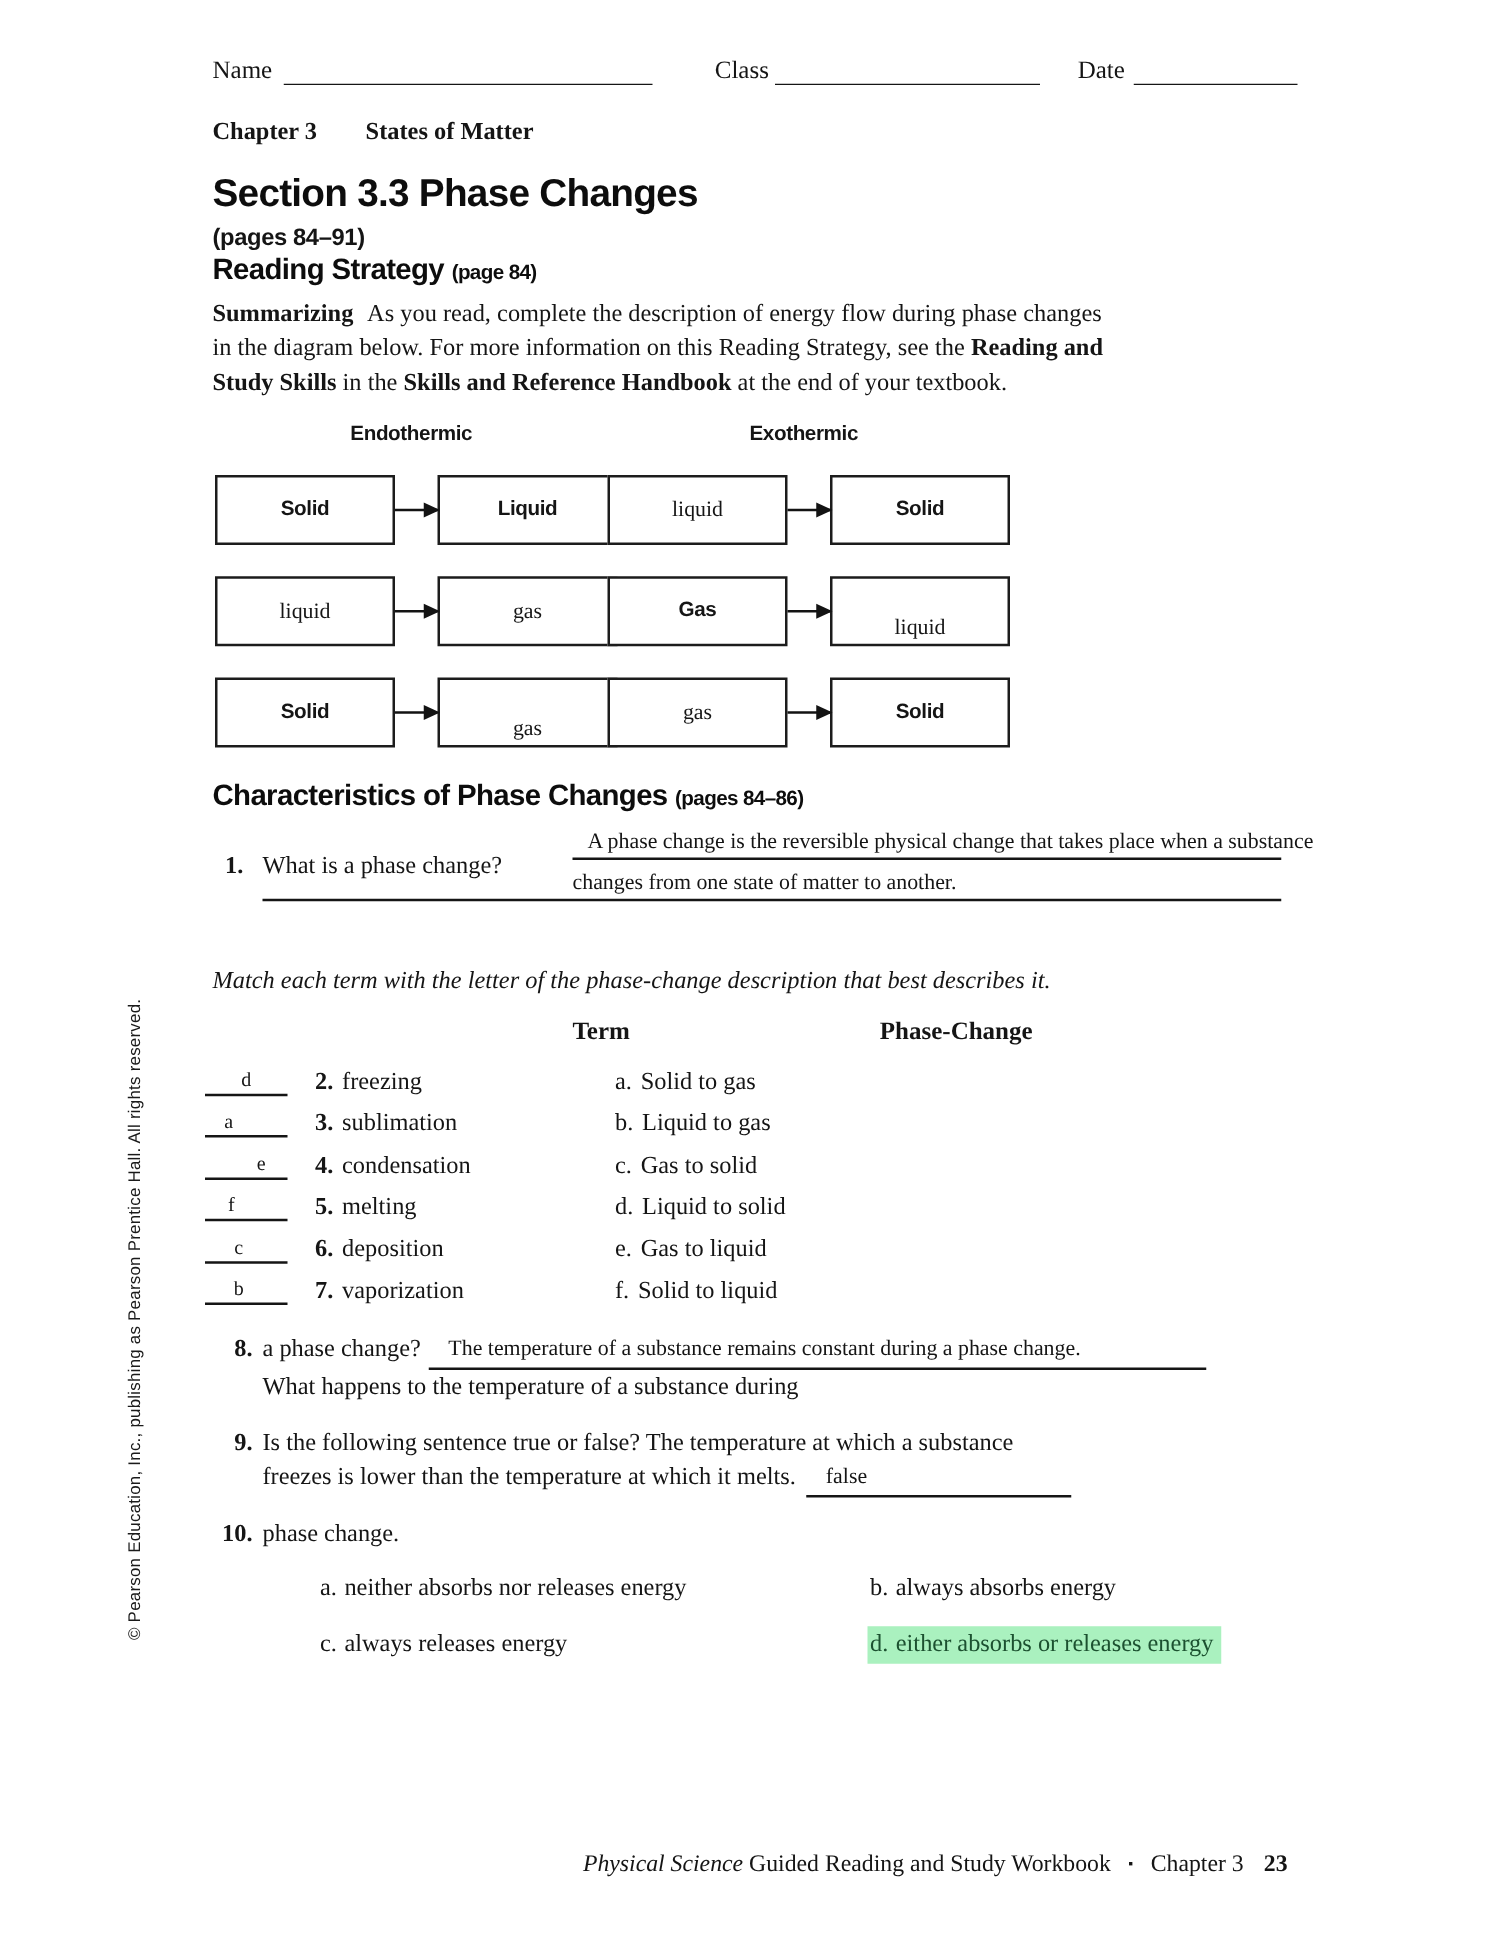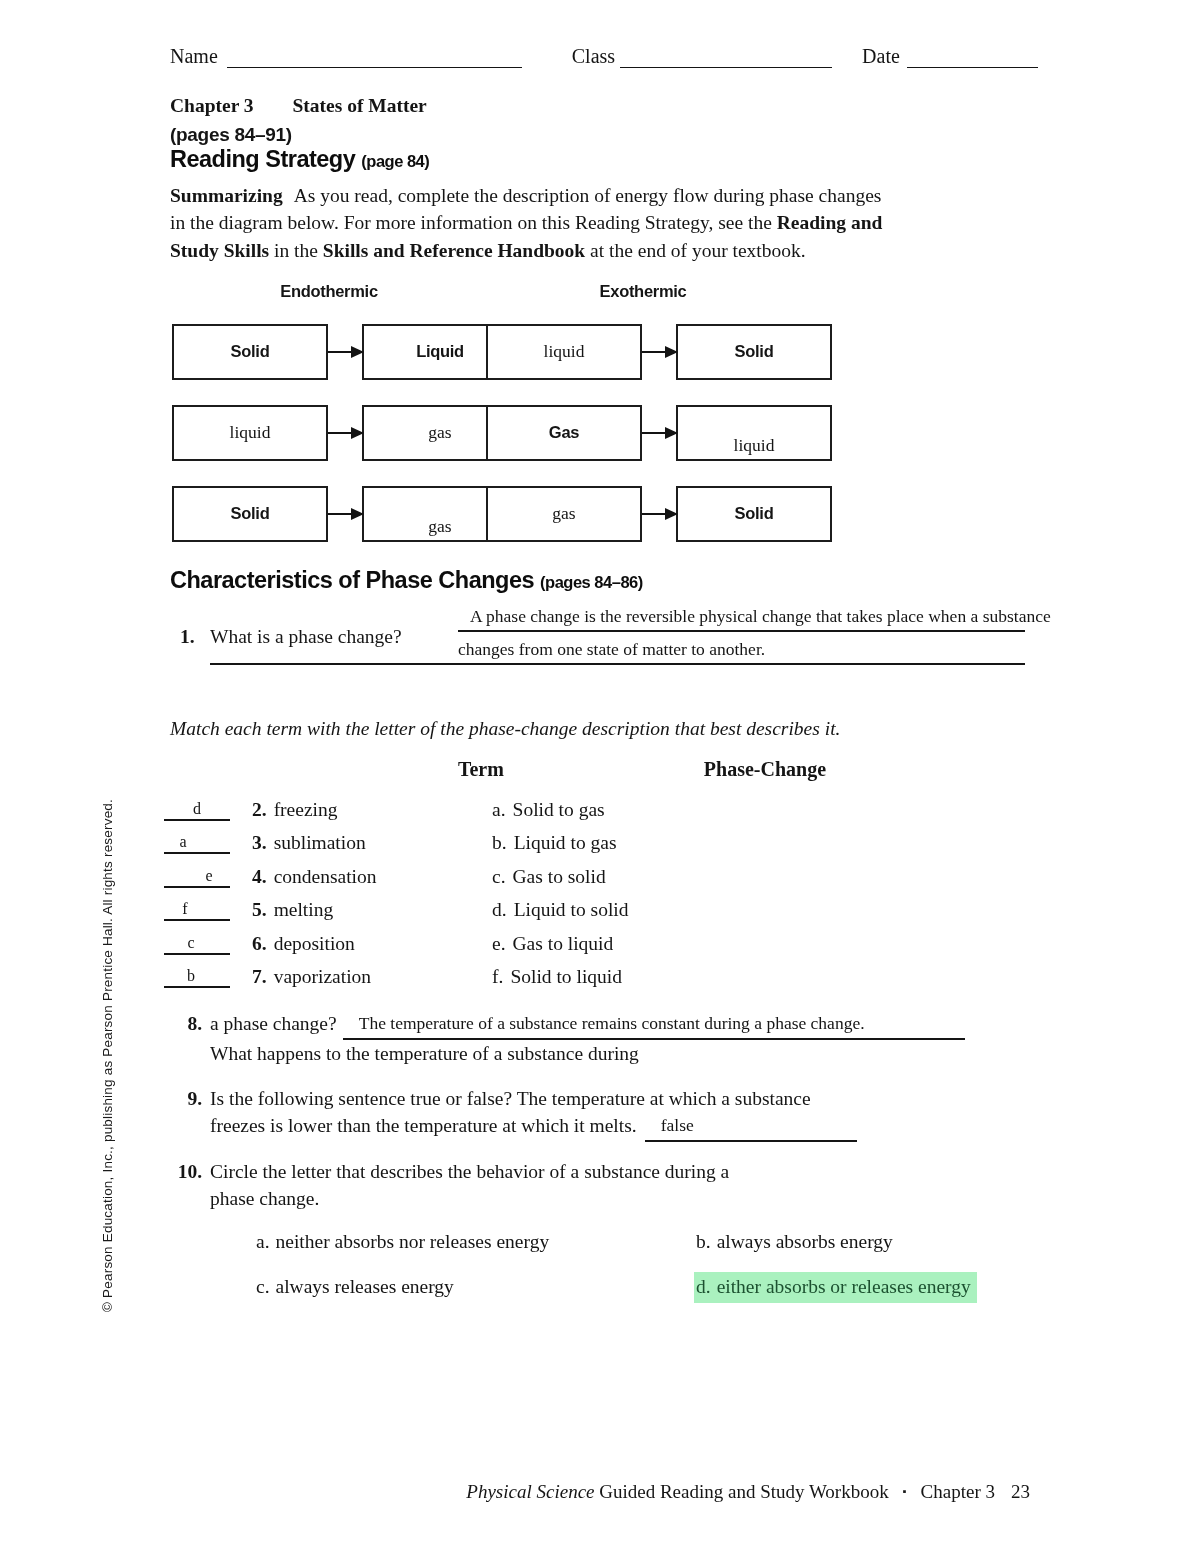--- a/index.html
+++ b/index.html
@@ -44,21 +44,21 @@
   h2 .pages-inline { font-size: 16.5px; font-weight: 800; }
   .rs-heading { margin-top: 28px; }
   .body-par { font-size: 19.5px; line-height: 1.4; margin: 9px 0 0 0; max-width: 722px; }
   .body-par b.lead { margin-right: 11px; }
 
   
   .diagram { display: flex; margin-top: 18px; padding-left: 2px; }
   .diag-col { width: 314px; flex: none; }
   .diag-title { text-align: center; font-family: "Liberation Sans", sans-serif; font-weight: 700; font-size: 16.5px; letter-spacing: -0.3px; margin-bottom: 23px; }
   .diag-row { display: flex; align-items: center; margin-bottom: 25px; }
-  .dbox { width: 156px; height: 56px; border: 2px solid #1c1c1c; flex: none; display: flex; align-items: center; justify-content: center; background: #fff; }
+  .dbox { width: 144px; height: 56px; border: 2px solid #1c1c1c; flex: none; display: flex; align-items: center; justify-content: center; background: #fff; }
   .dbox.bottom { align-items: flex-end; }
   .dbox.bottom span { margin-bottom: 3px; }
   .arrow { flex: none; width: 34px; height: 2px; background: #131313; position: relative; }
   .arrow::after {
     content: ""; position: absolute; right: -2px; top: -5px;
     width: 0; height: 0;
     border-left: 13px solid #131313; border-top: 6px solid transparent; border-bottom: 6px solid transparent;
   }
   .printed { font-family: "Liberation Sans", sans-serif; font-weight: 700; font-size: 16.5px; letter-spacing: -0.3px; }
   .ansfont { font-family: "Liberation Serif", serif; font-size: 17.5px; }
@@ -108,21 +108,21 @@
 
   .options-grid { display: grid; grid-template-columns: 440px auto; row-gap: 15px; margin: 15px 0 0 44px; font-size: 19.5px; }
   .option { justify-self: start; padding: 1px 6px 2px 2px; }
   .option .letter { margin-right: 6px; }
   .option.highlighted { background: var(--highlight-bg, #aaf1bf); color: var(--highlight-text, #1c5130); }
 
   
   .footer { position: absolute; right: 170px; bottom: 50px; font-size: 19px; white-space: nowrap; }
   .footer .book-italic { font-style: italic; }
   .footer .bullet { font-size: 11px; vertical-align: 3px; margin: 0 14px; }
-  .footer .page-num { font-weight: 400; margin-left: 16px; margin-top: 10px; }
+  .footer .page-num { font-weight: 700; margin-left: 16px; margin-top: 10px; }
   .copyright-vertical {
     position: absolute; left: 100px; top: 1312px;
     transform: rotate(-90deg); transform-origin: 0 0;
     font-family: "Liberation Sans", sans-serif; font-size: 13.5px; letter-spacing: 0.2px;
     white-space: nowrap; color: #1a1a1a;
   }
 </style>
 </head>
 <body>
 
@@ -139,20 +139,21 @@
       <span class="wline w-class"></span>
       <span class="lbl gap-date">Date</span>
       <span class="wline w-date"></span>
     </div>
 
     <div class="chapter-row">
       <span>Chapter 3</span>
       <span class="chapter-title">States of Matter</span>
     </div>
 
+    <h1 class="section-title">Section 3.3 Phase Changes</h1>
     <div class="pages-sub">(pages 84–91)</div>
 
     <h2 class="ws-h2 rs-heading"><span>Reading Strategy</span> <span class="pages-inline">(page 84)</span></h2>
     <p class="body-par"><b class="lead">Summarizing</b><span>As you read, complete the description of energy flow during phase changes in the diagram below. For more information on this Reading Strategy, see the </span><b>Reading and Study Skills</b><span> in the </span><b>Skills and Reference Handbook</b><span> at the end of your textbook.</span></p>
 
     <div class="diagram">
 
       <div class="diag-col">
         <div class="diag-title">Endothermic</div>
         <div class="diag-row">
@@ -280,21 +281,20 @@
       <span class="q-num-col">9.</span>
       <div class="q-body">
         <div>Is the following sentence true or false? The temperature at which a substance</div>
         <div><span>freezes is lower than the temperature at which it melts.</span><span class="inline-ansline q9-line"><span class="ansfont">false</span></span></div>
       </div>
     </div>
 
     <div class="question q-margin10">
       <span class="q-num-col">10.</span>
       <div class="q-body">
-        <div>Circle the letter that describes the behavior of a substance during a</div>
         <div>phase change.</div>
         <div class="options-grid">
           <span class="option"><span class="letter">a.</span><span>neither absorbs nor releases energy</span></span>
           <span class="option"><span class="letter">b.</span><span>always absorbs energy</span></span>
           <span class="option"><span class="letter">c.</span><span>always releases energy</span></span>
           <span class="option highlighted"><span class="letter">d.</span><span>either absorbs or releases energy</span></span>
         </div>
       </div>
     </div>
 

